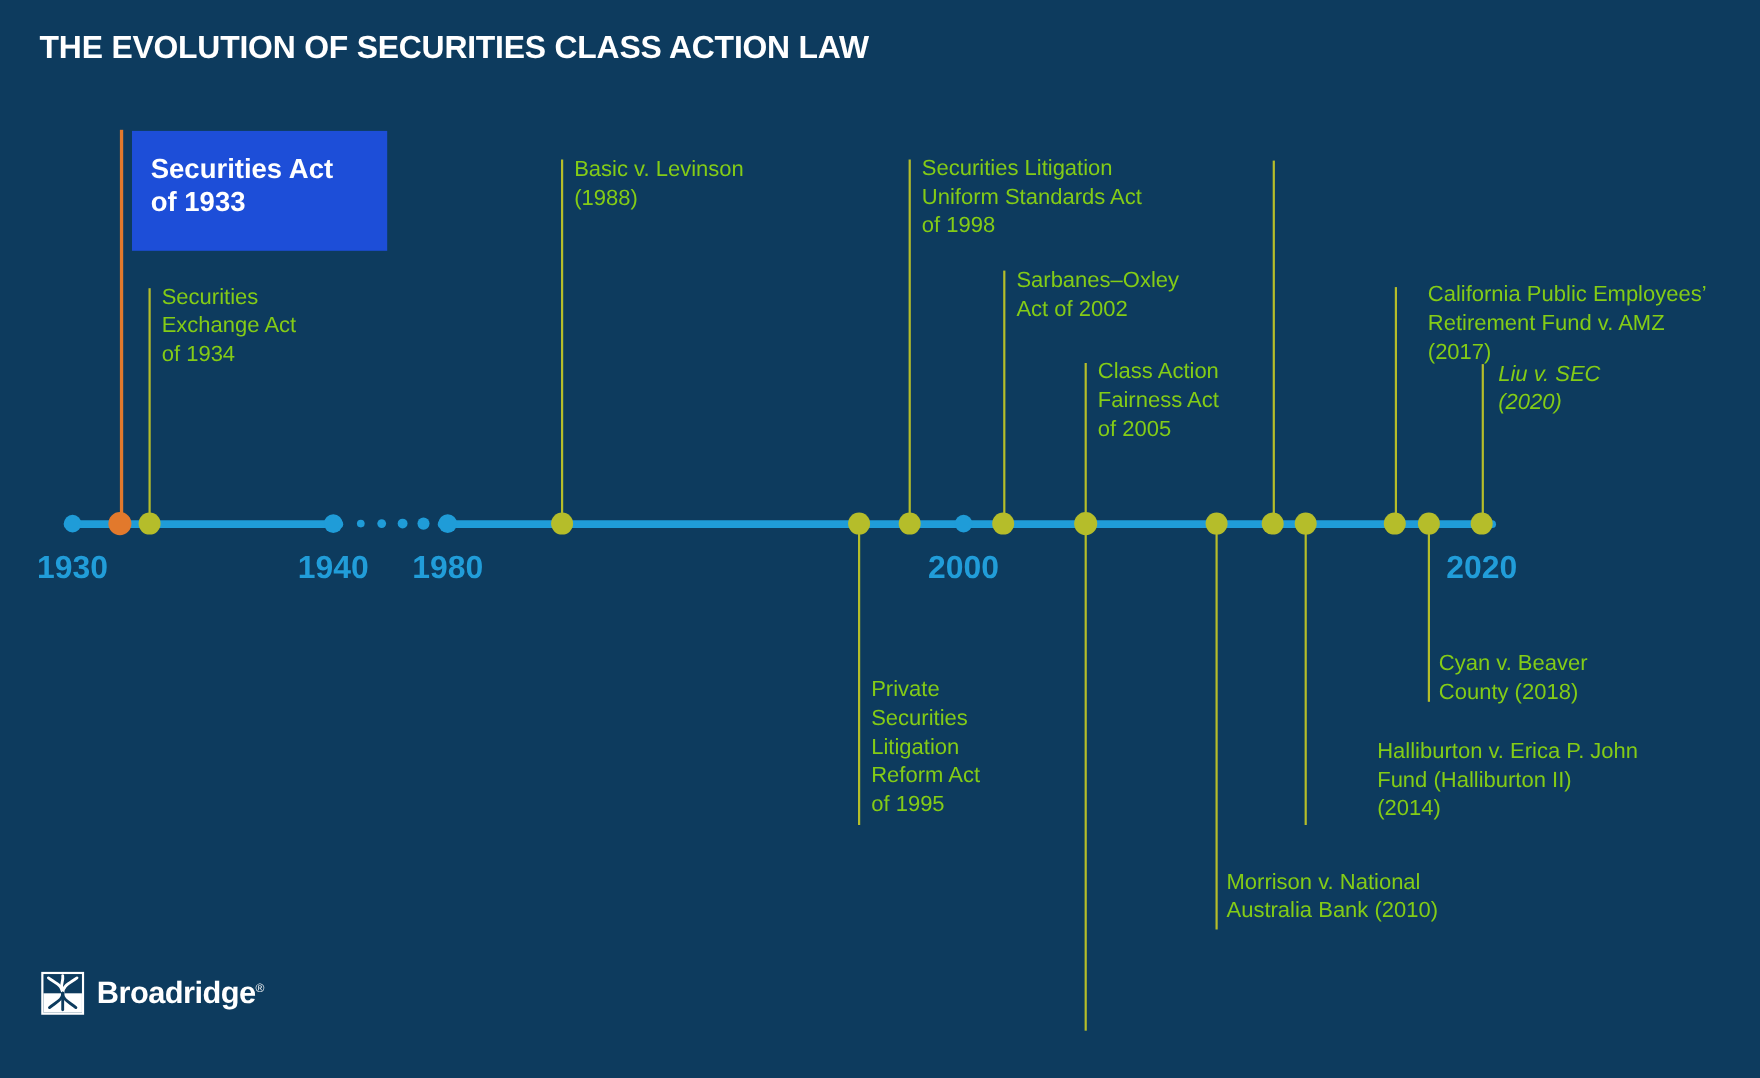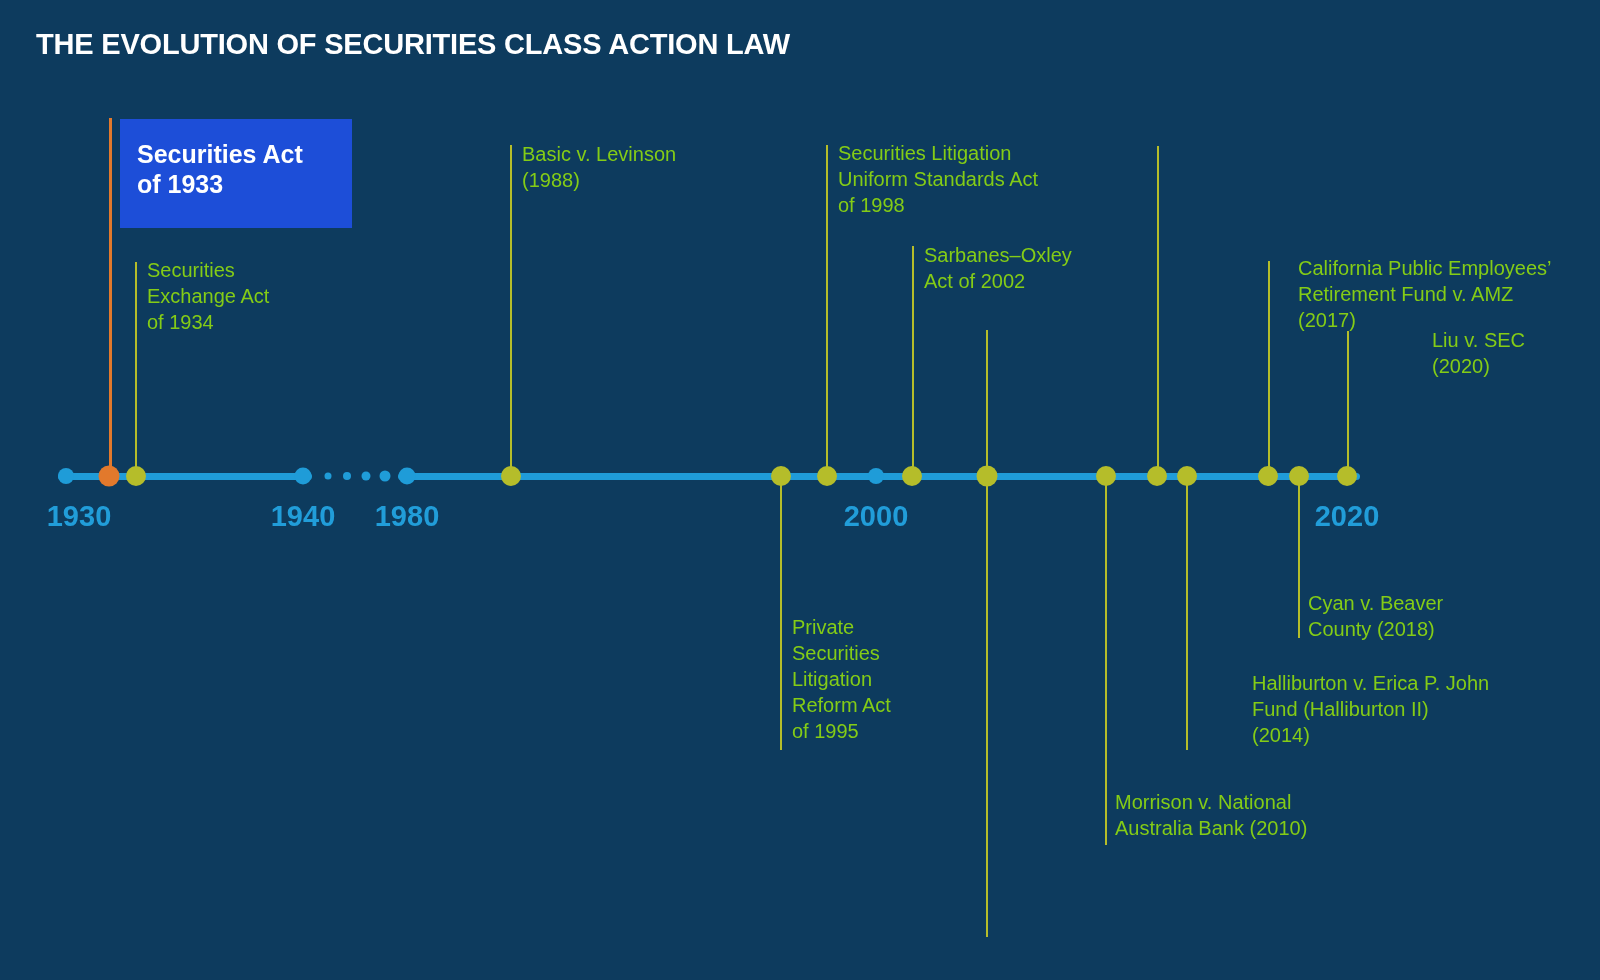--- a/index.html
+++ b/index.html
@@ -93,24 +93,27 @@
   <div class="event-label" style="left:147px;top:257px;">Securities
 Exchange Act
 of 1934</div>
   <div class="event-label" style="left:522px;top:141px;">Basic v. Levinson
 (1988)</div>
   <div class="event-label" style="left:838px;top:140px;">Securities Litigation
 Uniform Standards Act
 of 1998</div>
   <div class="event-label" style="left:924px;top:242px;">Sarbanes–Oxley
 Act of 2002</div>
+  <div class="event-label" style="left:998px;top:325px;">Class Action
+Fairness Act
+of 2005</div>
   <div class="event-label" style="left:1278px;top:255px;margin-left:20px;">California Public Employees’
 Retirement Fund v. AMZ
 (2017)</div>
-  <div class="event-label" style="left:1432px;top:327px;">Liu v. SEC
+  <div class="event-label" style="left:1362px;top:327px;font-style:italic;">Liu v. SEC
 (2020)</div>
 
   <div class="event-label" style="left:792px;top:614px;">Private
 Securities
 Litigation
 Reform Act
 of 1995</div>
   <div class="event-label" style="left:1115px;top:789px;">Morrison v. National
 Australia Bank (2010)</div>
   <div class="event-label" style="left:1252px;top:670px;">Halliburton v. Erica P. John
@@ -137,20 +140,39 @@
   <div class="dot blue" style="left:876px;top:476px;width:16px;height:16px;"></div>
   <div class="dot olive" style="left:912px;top:476px;width:20px;height:20px;"></div>
   <div class="dot olive" style="left:987px;top:476px;width:21px;height:21px;"></div>
   <div class="dot olive" style="left:1106px;top:476px;width:20px;height:20px;"></div>
   <div class="dot olive" style="left:1157px;top:476px;width:20px;height:20px;"></div>
   <div class="dot olive" style="left:1187px;top:476px;width:20px;height:20px;"></div>
   <div class="dot olive" style="left:1268px;top:476px;width:20px;height:20px;"></div>
   <div class="dot olive" style="left:1299px;top:476px;width:20px;height:20px;"></div>
   <div class="dot olive" style="left:1347px;top:476px;width:20px;height:20px;"></div>
 
-  <div class="year-label" style="left:66px;margin-left:13px;">1930</div>
+  <div class="year-label" style="left:66px;">1930</div>
   <div class="year-label" style="left:303px;">1940</div>
   <div class="year-label" style="left:407px;">1980</div>
   <div class="year-label" style="left:876px;">2000</div>
   <div class="year-label" style="left:1347px;">2020</div>
 
+  <div class="brand">
+    <span style="display:inline-block;width:40px;height:40px;">
+      <svg width="40" height="40" viewBox="0 0 40 40">
+        <rect x="1.5" y="1.5" width="37" height="37" fill="none" stroke="#ffffff" stroke-width="2"></rect>
+        <rect x="2.5" y="20" width="35" height="17.5" fill="#ffffff"></rect>
+        <g fill="none" stroke="#ffffff" stroke-width="2.6" stroke-linecap="round">
+          <path d="M20 20 C20 13, 14 11, 7 6"></path>
+          <path d="M20 20 C20 13, 26 11, 33 6"></path>
+          <path d="M20 19 C17 13, 21 9, 20 4"></path>
+        </g>
+        <g fill="none" stroke="#0d3b5e" stroke-width="2.6" stroke-linecap="round">
+          <path d="M20 20 C20 26, 14 28, 8 33"></path>
+          <path d="M20 20 C20 26, 26 28, 32 33"></path>
+          <path d="M20 20 L20 35"></path>
+        </g>
+      </svg>
+    </span>
+    <span class="brand-text"><span>Broadridge</span><sup>®</sup></span>
+  </div>
 
 </div>
 
 </body></html>

